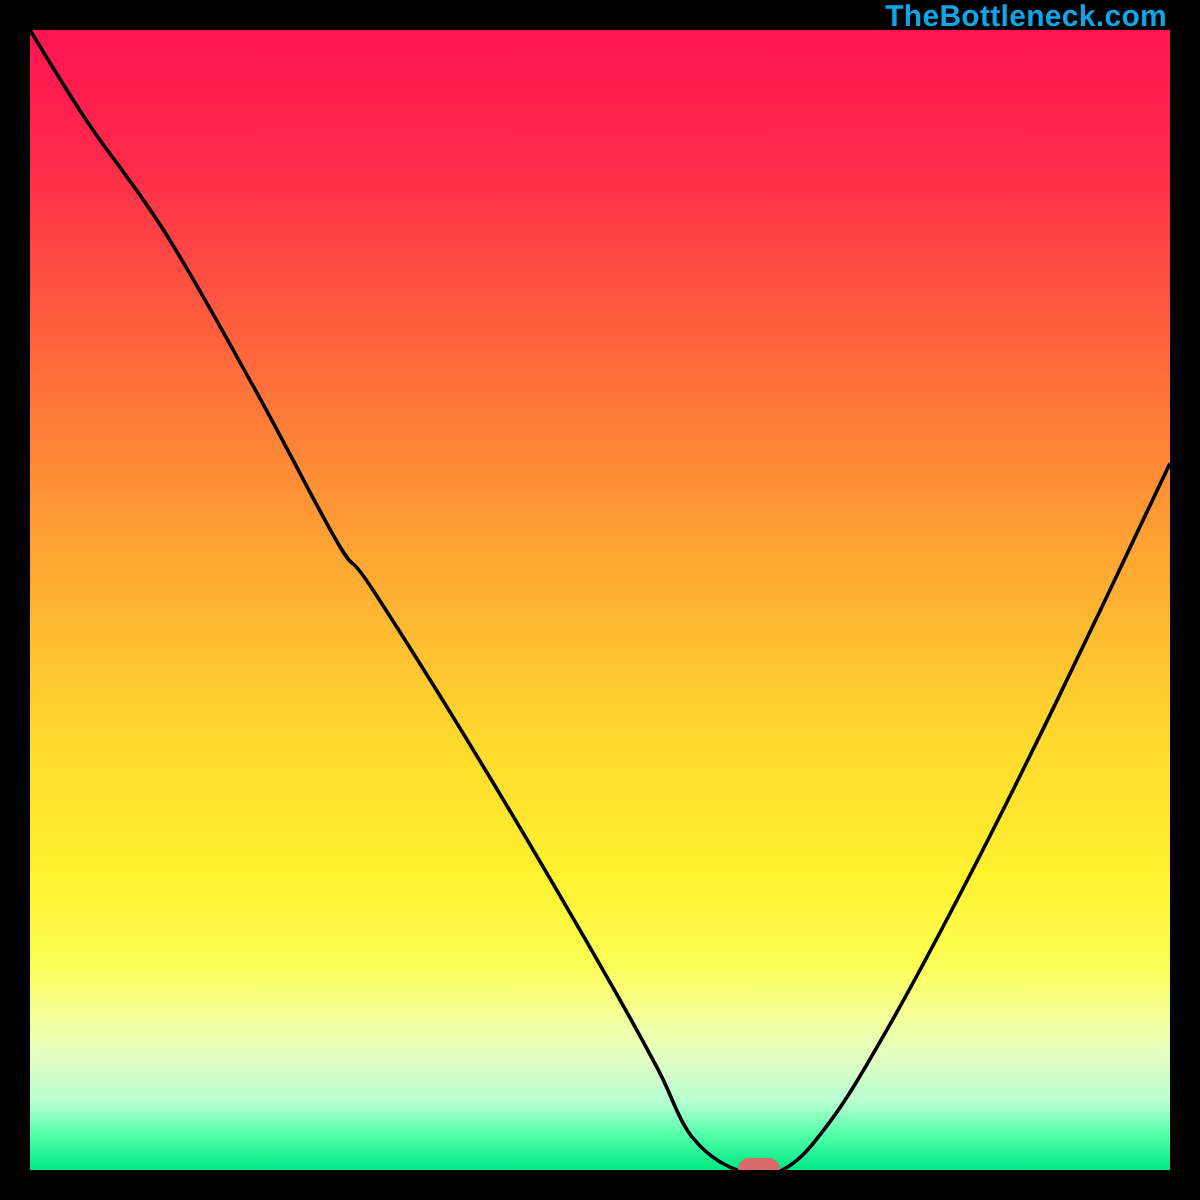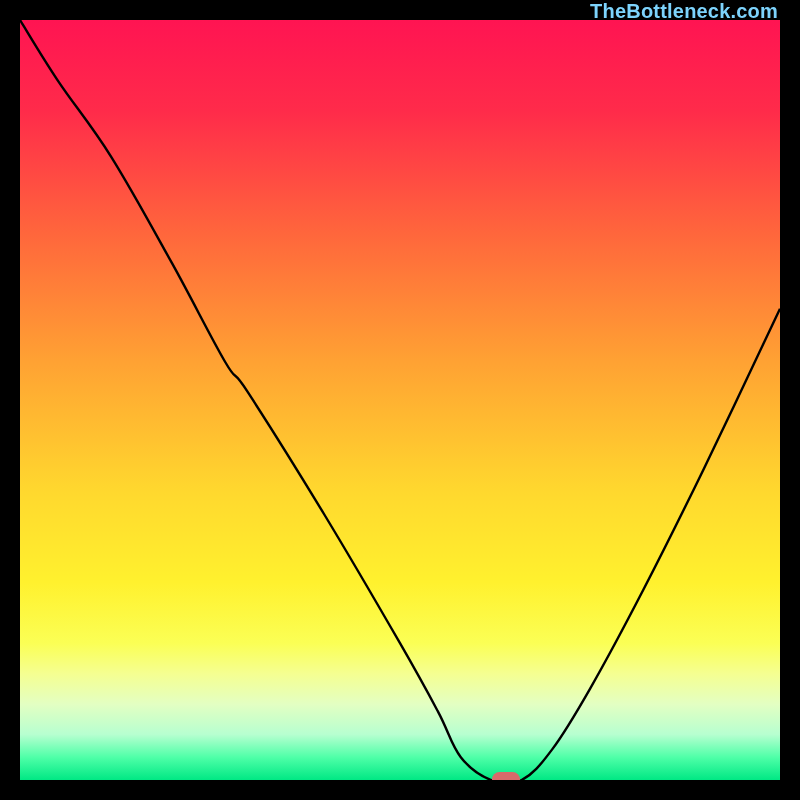--- a/index.html
+++ b/index.html
@@ -32,21 +32,21 @@
     width: 100%;
     height: 100%;
   }
   .watermark {
     position: absolute;
     right: 22px;
     top: 0px;
     font-family: Arial, Helvetica, sans-serif;
     font-size: 20px;
     font-weight: 600;
-    color: #7dd3fc;
+    color: #0ea5e9;
     letter-spacing: 0.2px;
   }
   .marker {
     position: absolute;
     width: 28px;
     height: 15px;
     background: #d96a6a;
     border-radius: 8px;
   }
 </style>

